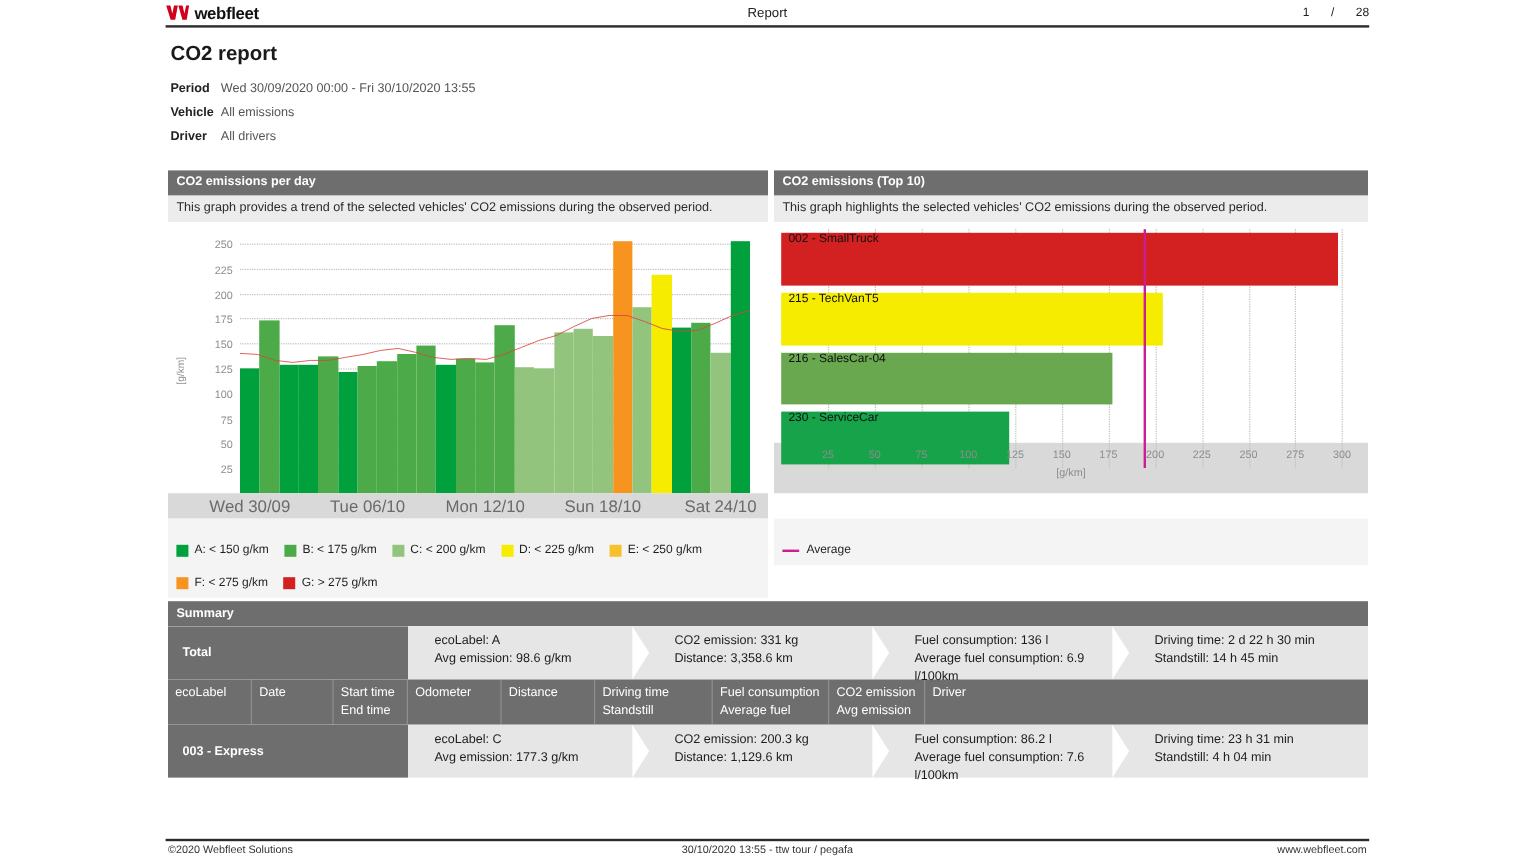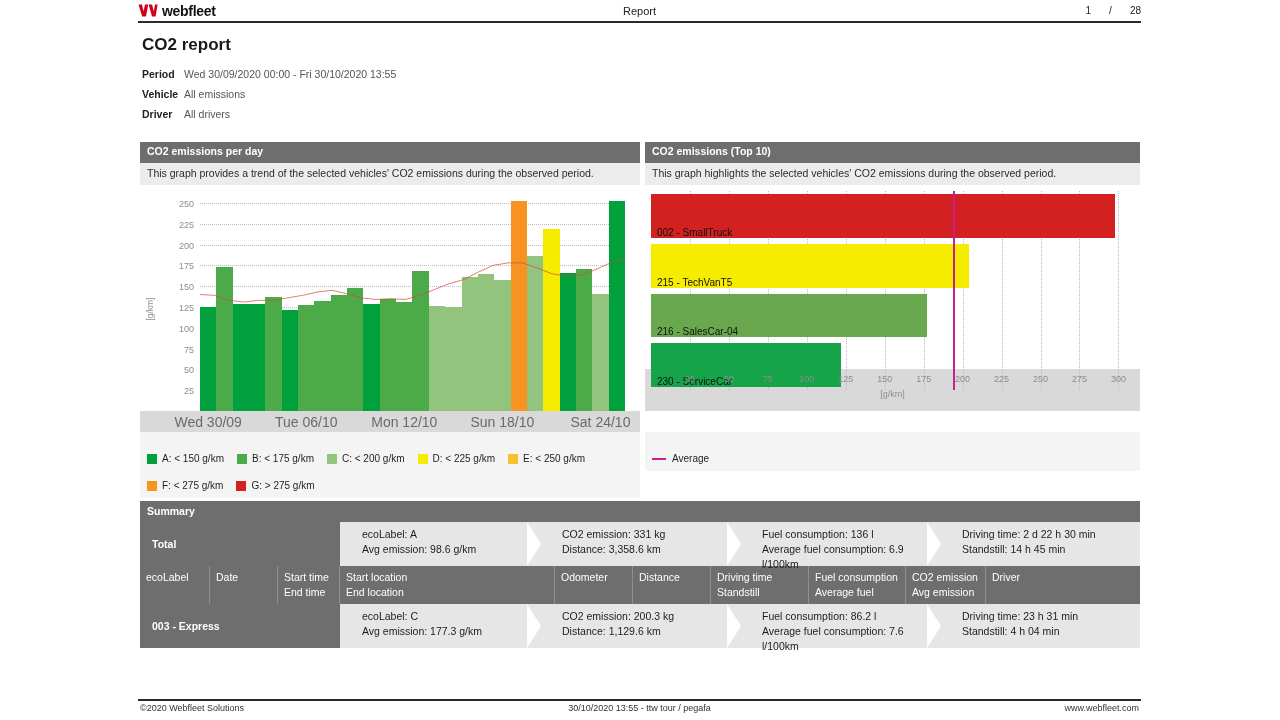--- a/index.html
+++ b/index.html
@@ -62,21 +62,21 @@
   .legend-label{font-size:10px;color:#1f1f1f;white-space:nowrap;}
   .legend-line{width:14px;height:0;border-top:2px solid #cc1f8f;margin-right:6px;flex:none;}
 
   
   .rchart{position:relative;width:495px;height:247px;background:#fff;}
   .rplot{position:absolute;left:6px;top:6px;right:6px;bottom:42px;}
   .vgrid{position:absolute;top:0;bottom:0;width:0;border-left:1px dotted #bdbdbd;}
   .hbars{position:absolute;left:0;right:0;top:0;bottom:0;display:flex;flex-direction:column;
          justify-content:space-around;}
   .hbar-wrap{height:22%;position:relative;}
-  .hbar{height:100%;display:flex;align-items:flex-end;}
+  .hbar{height:100%;display:flex;align-items:flex-start;}
   .hbar-label{font-size:10px;color:#111;padding-left:6px;white-space:nowrap;}
   .avgline{position:absolute;top:0;bottom:0;width:2px;background:#cc1f8f;}
   .rxaxis{position:absolute;left:0;right:0;bottom:21px;height:42px;background:#d9d9d9;}
   .rxticks{position:absolute;left:6px;right:6px;bottom:21px;height:42px;}
   .rxtick{position:absolute;top:5px;transform:translateX(-50%);font-size:9px;color:#8d8d8d;}
   .rxtitle{position:absolute;left:0;right:0;top:20px;text-align:center;font-size:9px;color:#8d8d8d;}
 
   
   #summary{position:absolute;left:140px;top:501px;width:1000px;}
   .sum-head{background:#6e6e6e;color:#fff;font-size:10.5px;font-weight:bold;padding:4px 7px 5px 7px;}
@@ -358,24 +358,20 @@
           <div></div>
         </div>
         <div class="col" style="width: 68px; flex: 0 0 68px;">
           <div>Date</div>
           <div></div>
         </div>
         <div class="col" style="width: 62px; flex: 0 0 62px;">
           <div>Start time</div>
           <div>End time</div>
         </div>
-        <div class="col" style="width: 215px; flex: 0 0 215px;">
-          <div>Start location</div>
-          <div>End location</div>
-        </div>
         <div class="col" style="width: 78px; flex: 0 0 78px;">
           <div>Odometer</div>
           <div></div>
         </div>
         <div class="col" style="width: 78px; flex: 0 0 78px;">
           <div>Distance</div>
           <div></div>
         </div>
         <div class="col" style="width: 98px; flex: 0 0 98px;">
           <div>Driving time</div>

